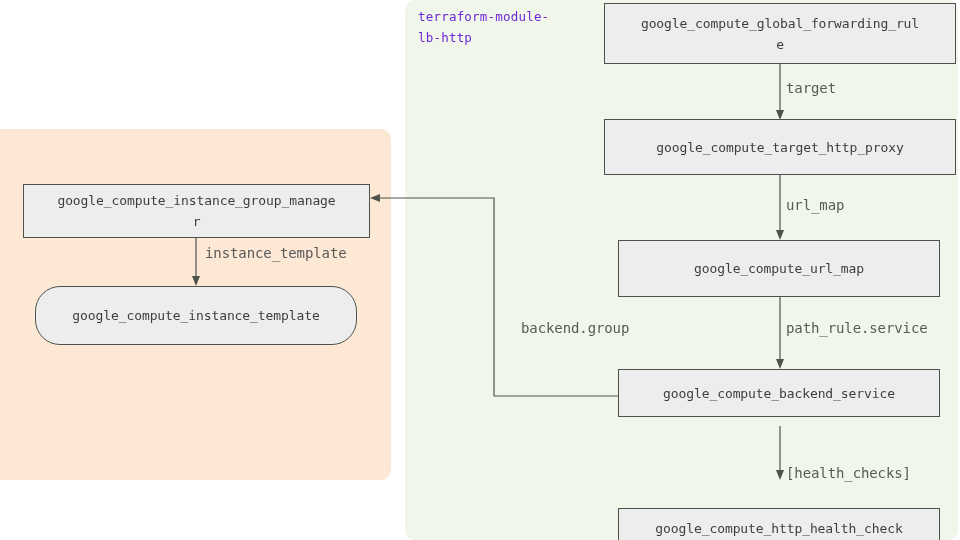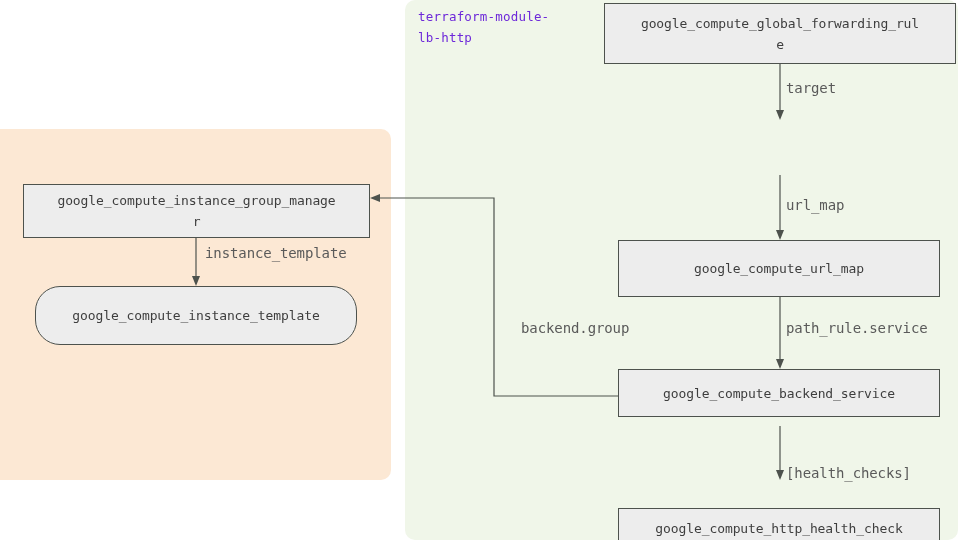--- a/index.html
+++ b/index.html
@@ -143,20 +143,21 @@
   <div class="edge-label" style="left:786px; top:81px;">target</div>
   <div class="edge-label" style="left:786px; top:198px;">url_map</div>
   <div class="edge-label" style="left:786px; top:321px;">path_rule.service</div>
   <div class="edge-label" style="left:786px; top:466px;">[health_checks]</div>
   <div class="edge-label" style="left:521px; top:321px;">backend.group</div>
   <div class="edge-label" style="left:205px; top:246px;">instance_template</div>
 
   <div class="node" style="left:604px; top:3px; width:352px; height:61px;">google_compute_global_forwarding_rul
 e</div>
 
+  <div class="node" style="left:604px; top:119px; width:352px; height:56px;">google_compute_target_http_proxy</div>
 
   <div class="node" style="left:618px; top:240px; width:322px; height:57px;">google_compute_url_map</div>
 
   <div class="node" style="left:618px; top:369px; width:322px; height:48px;">google_compute_backend_service</div>
 
   <div class="node" style="left:618px; top:508px; width:322px; height:40px;">google_compute_http_health_check</div>
 
   <div class="node" style="left:23px; top:172px; width:347px; height:54px;margin-top:12px;">google_compute_instance_group_manage
 r</div>
 

